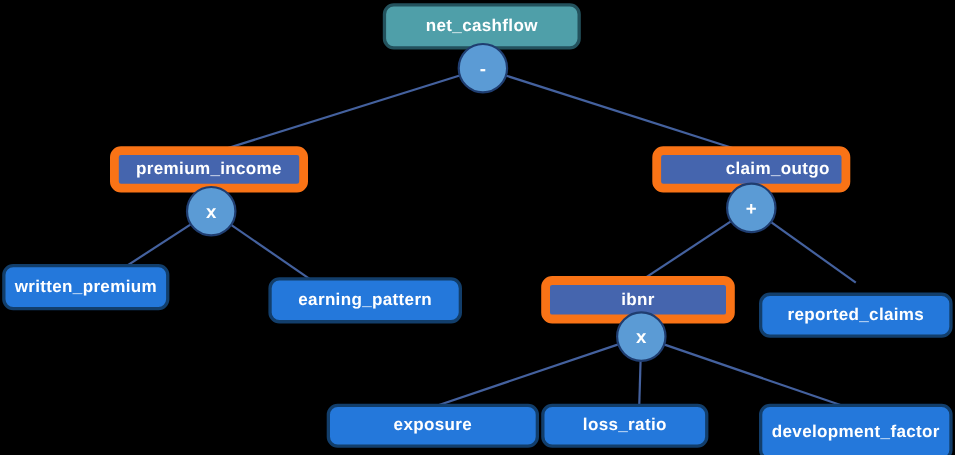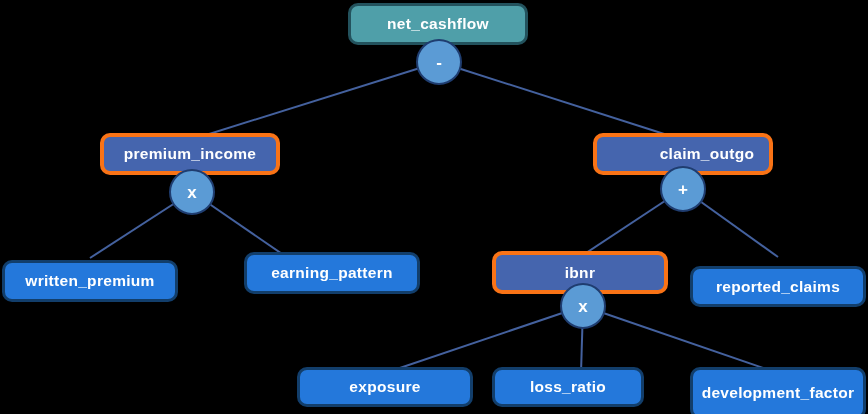--- a/index.html
+++ b/index.html
@@ -38,21 +38,21 @@
     font-size: 15.5px;
     letter-spacing: 0.3px;
     white-space: nowrap;
   }
   .node.result {
     background: var(--result-node, #4f9fa9);
     border: 3px solid #23525d;
   }
   .node.operation {
     background: var(--operation-node, #4565ae);
-    border: 4px solid #f97316;
+    border: 8px solid #f97316;
   }
   .node.input {
     background: var(--input-node, #2478db);
     border: 3px solid #123e6b;
   }
   .op-circle {
     position: absolute;
     z-index: 3;
     box-sizing: border-box;
     width: 46px;
@@ -70,27 +70,27 @@
   }
   
   #n-net        { left: 348px; top: 3px;   width: 180px; height: 42px; }
   #c-minus      { left: 416px; top: 39px; }
   
   #n-premium    { left: 100px; top: 133px; width: 180px; height: 42px; }
   #c-x1         { left: 169px; top: 169px; }
   #n-claim      { left: 593px; top: 133px; width: 180px; height: 42px; padding-left: 48px; }
   #c-plus       { left: 660px; top: 166px; }
   
-  #n-written    { left: 2px;   top: 260px; width: 176px; height: 42px; }
+  #n-written    { left: 2px;   top: 240px; width: 152px; height: 42px; }
   #n-earning    { left: 200px; top: 252px; width: 176px; height: 42px; margin-left: 44px; }
   #n-ibnr       { left: 492px; top: 251px; width: 176px; height: 43px; }
   #c-x2         { left: 560px; top: 283px; }
   #n-reported   { left: 690px; top: 266px; width: 176px; height: 41px; }
   
-  #n-exposure   { left: 297px; top: 367px; width: 176px; height: 40px; }
+  #n-exposure   { left: 297px; top: 367px; width: 193px; height: 40px; }
   #n-lossratio  { left: 492px; top: 367px; width: 152px; height: 40px; }
   #n-devfactor  { left: 690px; top: 367px; width: 176px; height: 52px; }
 </style>
 </head>
 <body>
 
 <div class="canvas">
 
   <svg class="edges" viewBox="0 0 868 414">
     <line x1="439" y1="62" x2="190" y2="140"></line>

